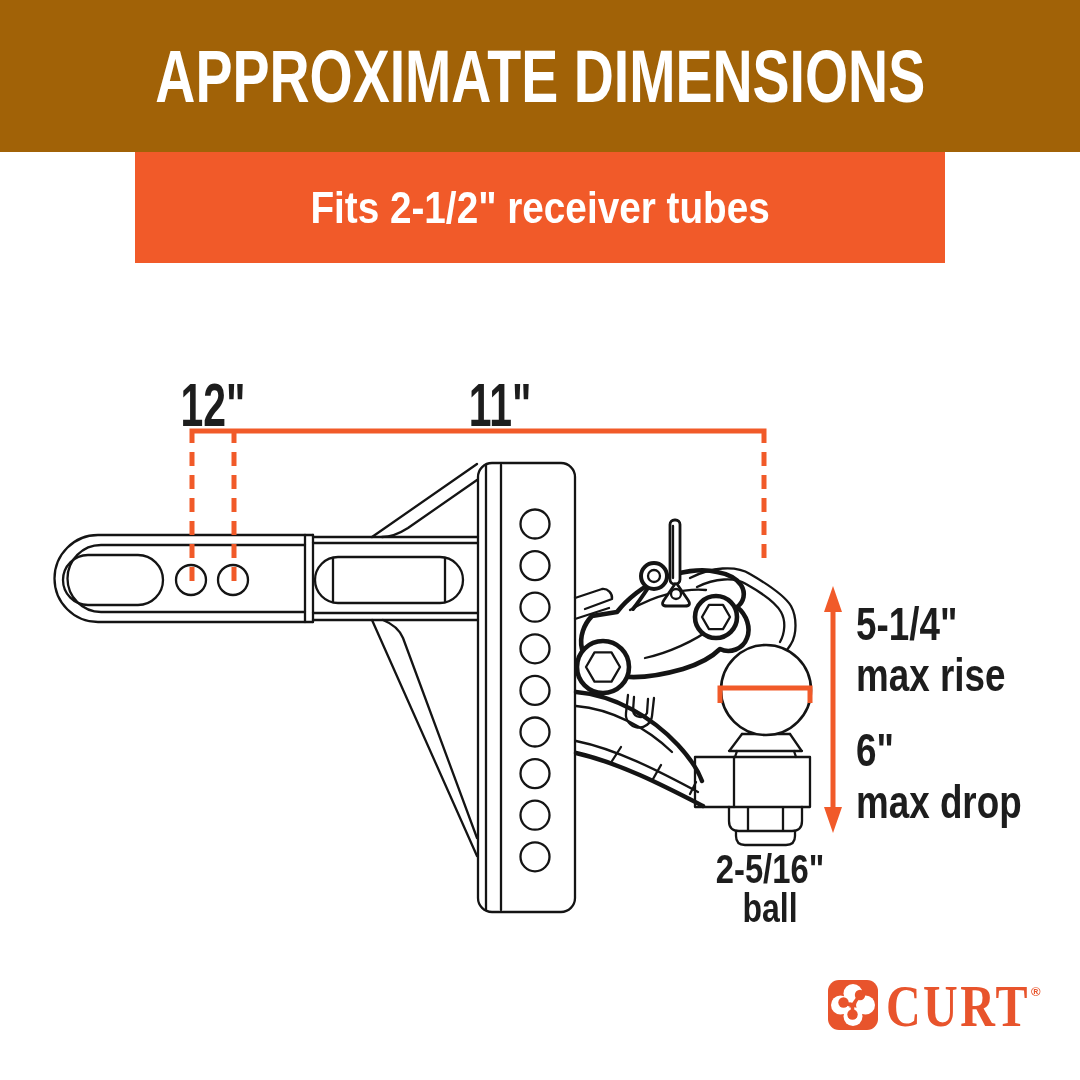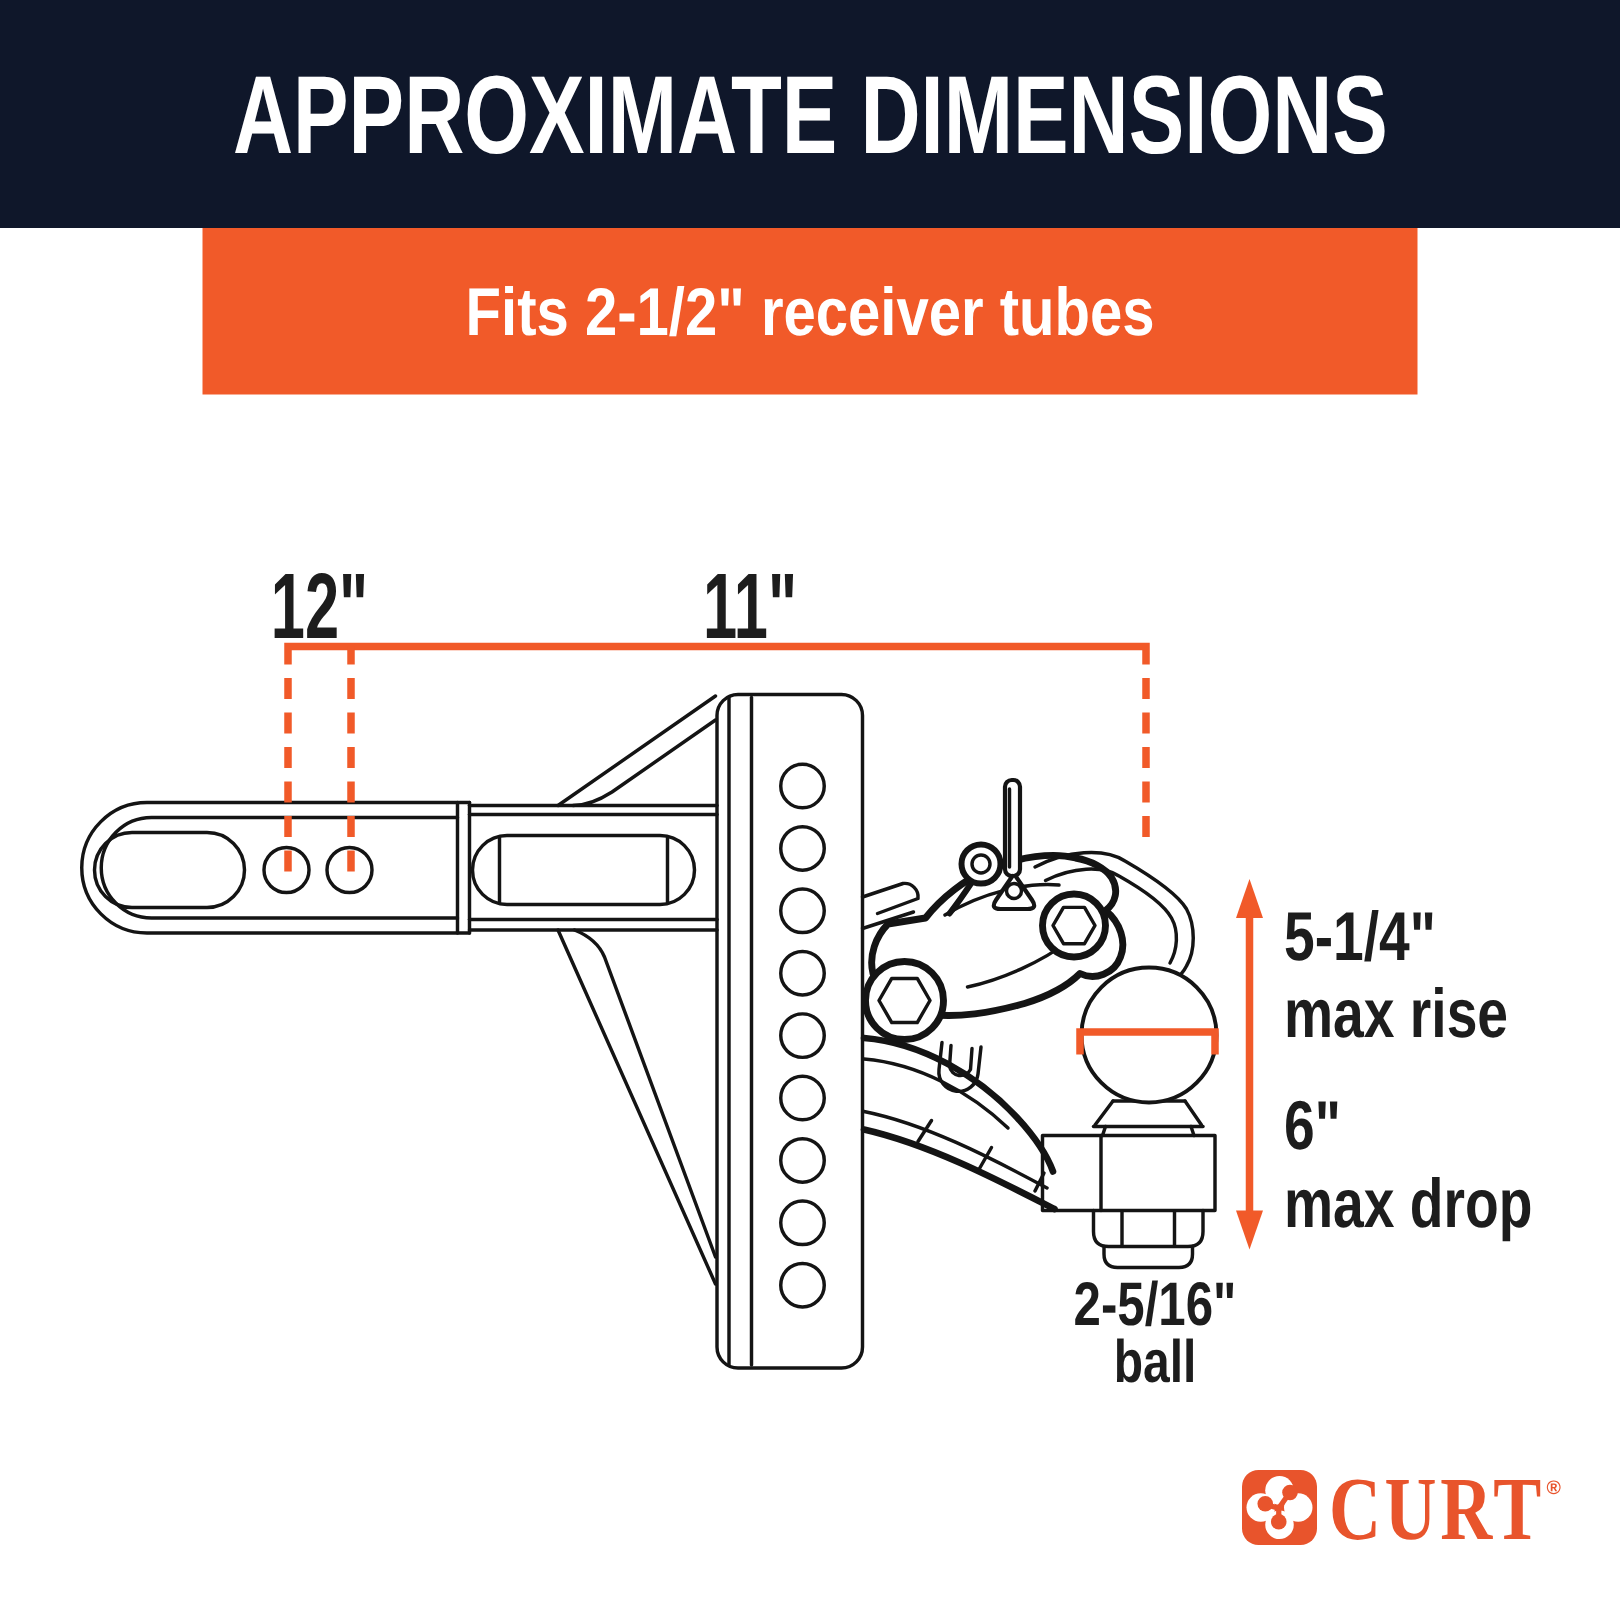--- a/index.html
+++ b/index.html
@@ -1,19 +1,19 @@
 <!DOCTYPE html>
 <html><head>
 <meta charset="utf-8">
 <style>
   html,body{margin:0;padding:0;background:#fff;}
   .canvas{position:relative;width:1080px;height:1080px;background:#ffffff;overflow:hidden;
           font-family:"Liberation Sans",sans-serif;}
   
-  .header-bar{position:absolute;left:0;top:0;width:1080px;height:152px;background:#0f172a;
+  .header-bar{position:absolute;left:0;top:0;width:1080px;height:152px;background:#a16207;
               display:flex;align-items:center;justify-content:center;}
   .header-title{color:#ffffff;font-weight:700;font-size:74px;letter-spacing:0px;
                 white-space:nowrap;transform:scaleX(0.75);transform-origin:center center;}
   
   .banner{position:absolute;left:135px;top:152px;width:810px;height:111px;background:#F15A29;
           display:flex;align-items:center;justify-content:center;}
   .banner-text{color:#ffffff;font-weight:700;font-size:45px;white-space:nowrap;
                transform:scaleX(0.86);transform-origin:center center;}
   
   .diagram{position:absolute;left:0;top:0;width:1080px;height:1080px;z-index:1;}

